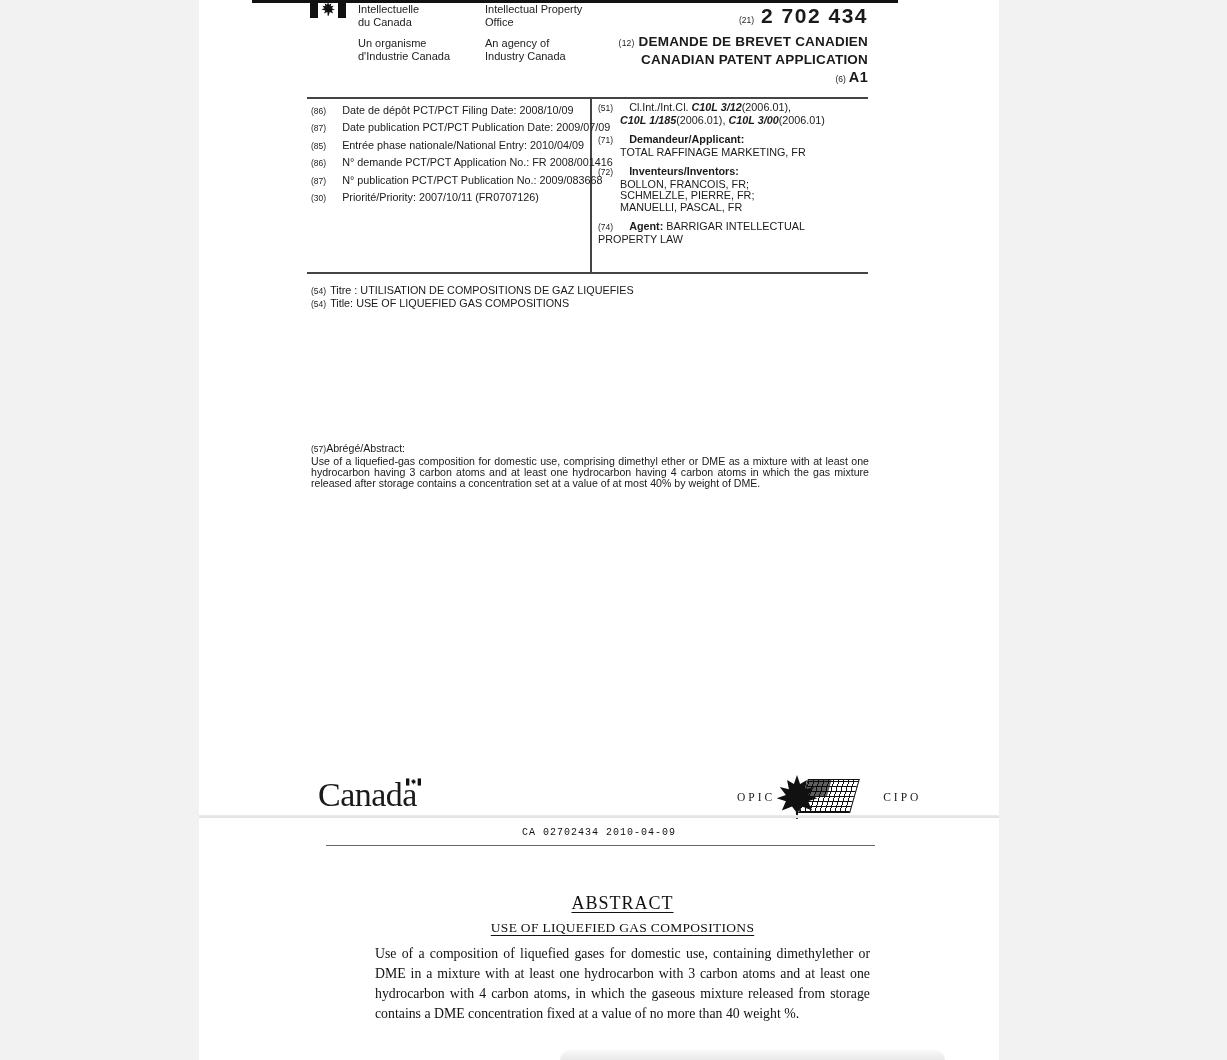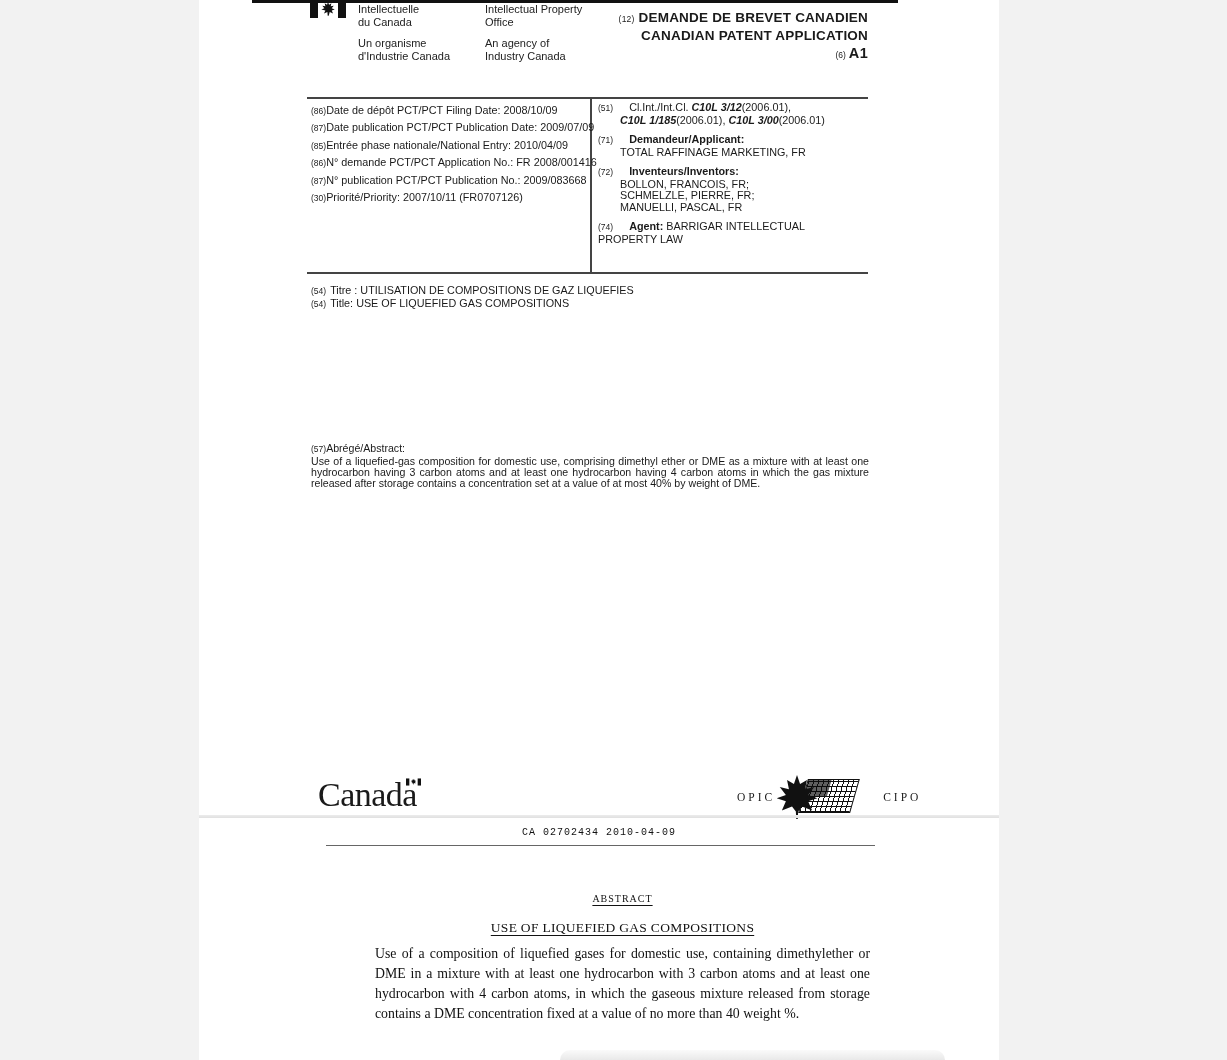--- a/index.html
+++ b/index.html
@@ -20,21 +20,21 @@
   .kind-lines { margin-top:6px; font-size:13.5px; font-weight:bold; line-height:15.5px; letter-spacing:.2px; }
   .kind-lines .code { font-weight:normal; margin-right:4px; }
   .kind13 { margin-top:2px; font-size:8.5px; }
   .kind13 b { font-size:14.5px; letter-spacing:.3px; margin-left:3px; }
 
   .rule-h { background:#444; height:1.5px; }
   .rule-v { background:#444; width:1.5px; }
 
   .fields-left { left:112px; top:102px; width:276px; font-size:10.8px; }
   .fields-left .frow { line-height:16.4px; white-space:nowrap; }
-  .fields-left .code { margin-right:0; }
+  .fields-left .code { margin-right:16px; }
 
   .fields-right { left:399px; top:102px; width:268px; font-size:10.8px; line-height:11.5px; }
   .fgroup { margin-bottom:8px; }
   .fields-right .code { margin-right:16px; }
   .cls { font-style:italic; font-weight:bold; }
   .indent { padding-left:22px; }
   .blab { font-weight:bold; }
 
   .title-block { left:112px; top:285px; font-size:10.8px; line-height:11.6px; white-space:nowrap; }
   .title-block .code { margin-right:4px; }
@@ -66,21 +66,21 @@
   .page-sep { left:0; top:815px; width:800px; height:3px;
               background:linear-gradient(to bottom,#ececec,#e0e0e0); }
 
   .stamp { left:0; top:827px; width:800px; text-align:center;
            font-family:"Liberation Mono", monospace; font-size:10px; letter-spacing:1px; color:#111; }
   .stamp-rule { left:127px; top:845px; width:549px; height:1px; background:#666; }
 
   .p2 { font-family:"Liberation Serif", serif; color:#111; }
   .p2-center { left:176px; width:495px; text-align:center; position:absolute; }
   .pageno { top:868px; font-size:12.5px; }
-  .h1 { top:893px; font-size:10px; letter-spacing:1px; }
+  .h1 { top:893px; font-size:18px; letter-spacing:1px; }
   .h2 { top:920px; font-size:13.5px; letter-spacing:.3px; }
   .h1 span, .h2 span { text-decoration:underline; text-underline-offset:3px; }
   .p2-body { left:176px; top:944px; width:495px; position:absolute;
              font-size:13.8px; line-height:20px; text-align:justify; }
 
   .toolbar-shadow { left:361px; top:1050px; width:385px; height:12px;
                     border-radius:10px 10px 0 0;
                     background:linear-gradient(to bottom, rgba(0,0,0,0.02), rgba(0,0,0,0.10)); }
 </style>
 </head>
@@ -103,20 +103,23 @@
     <div>Industry Canada</div>
   </div>
   <div class="abs office-col" style="left:159px; top:3px;">
     <div>Intellectuelle</div>
     <div>du Canada</div>
     <div class="office-gap">Un organisme</div>
     <div>d'Industrie Canada</div>
   </div>
 
   <div class="abs pub-block">
+    <div class="pub-number-row">
+      <span class="code">(21)</span><span class="pub-number">2 702 434</span>
+    </div>
     <div class="kind-lines">
       <div><span class="code">(12)</span><span>DEMANDE DE BREVET CANADIEN</span></div>
       <div>CANADIAN PATENT APPLICATION</div>
     </div>
     <div class="kind13">
       <span class="code">(6)</span><b>A1</b>
     </div>
   </div>
 
   <div class="abs rule-h" style="left:108px; top:97px; width:561px;"></div>

